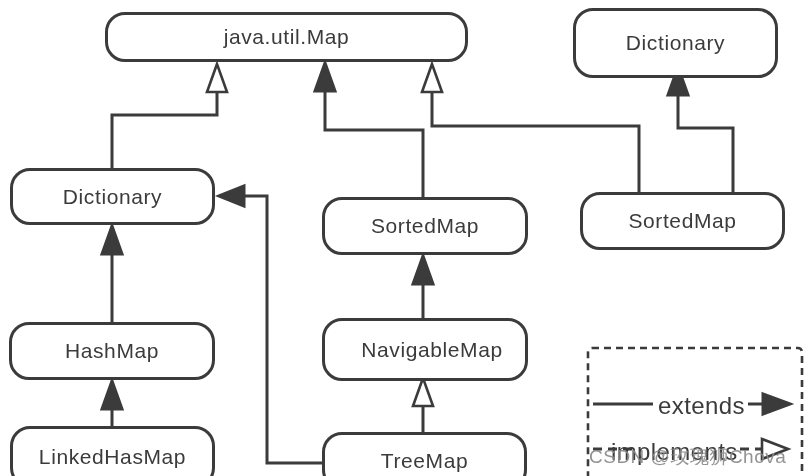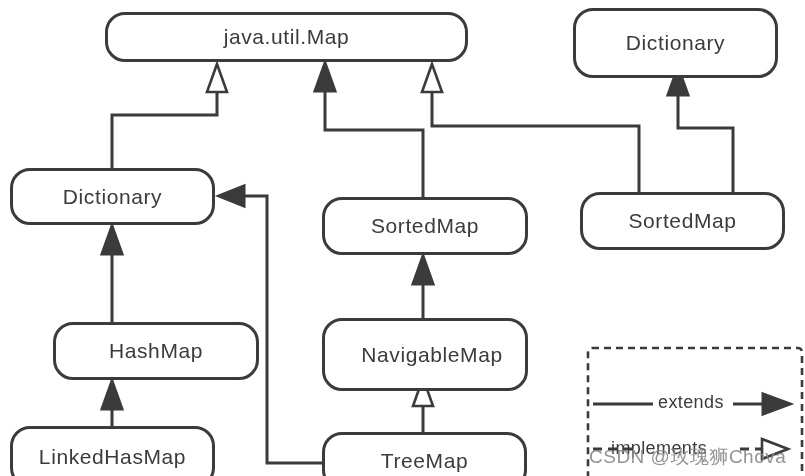--- a/index.html
+++ b/index.html
@@ -30,21 +30,21 @@
     display: flex;
     align-items: center;
     justify-content: center;
     font-size: 21px;
     letter-spacing: 0.6px;
     color: #3b3b3b;
     z-index: 1;
   }
   .legend-label {
     position: absolute;
-    font-size: 18px;
+    font-size: 24px;
     letter-spacing: 0.4px;
     color: #3b3b3b;
     background: #ffffff;
     padding: 0 3px;
     z-index: 2;
     white-space: nowrap;
   }
   #watermark {
     position: absolute;
     left: 589px;
@@ -128,23 +128,23 @@
   <div class="node" style="left:105px; top:12px;  width:363px; height:50px;">java.util.Map</div>
 
   <div class="node" style="left:573px; top:8px;   width:205px; height:70px;">Dictionary</div>
 
   <div class="node" style="left:10px;  top:168px; width:205px; height:57px;">Dictionary</div>
 
   <div class="node" style="left:322px; top:197px; width:206px; height:58px;">SortedMap</div>
 
   <div class="node" style="left:580px; top:192px; width:205px; height:58px;">SortedMap</div>
 
-  <div class="node" style="left:9px;   top:322px; width:206px; height:58px;margin-left:44px;">HashMap</div>
+  <div class="node" style="left:9px;   top:322px; width:206px; height:58px;">HashMap</div>
 
-  <div class="node" style="left:322px; top:318px; width:206px; height:73px;padding-left:14px;">NavigableMap</div>
+  <div class="node" style="left:322px; top:318px; width:206px; height:63px;padding-left:14px;">NavigableMap</div>
 
   <div class="node" style="left:10px;  top:426px; width:205px; height:62px;">LinkedHasMap</div>
 
   <div class="node" style="left:322px; top:432px; width:205px; height:58px;">TreeMap</div>
 
   <div class="legend-label" style="left:655px; top:392px;">extends</div>
 
   <div class="legend-label" style="left:608px; top:438px; background:transparent;">implements</div>
 
   <div id="watermark">CSDN @玫瑰狮Chova</div>

